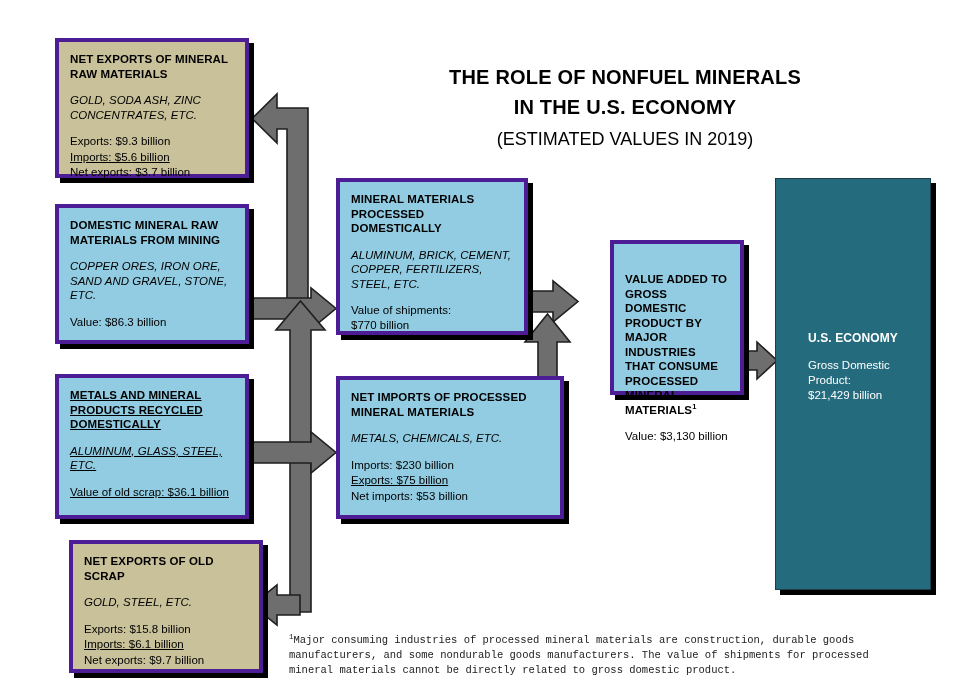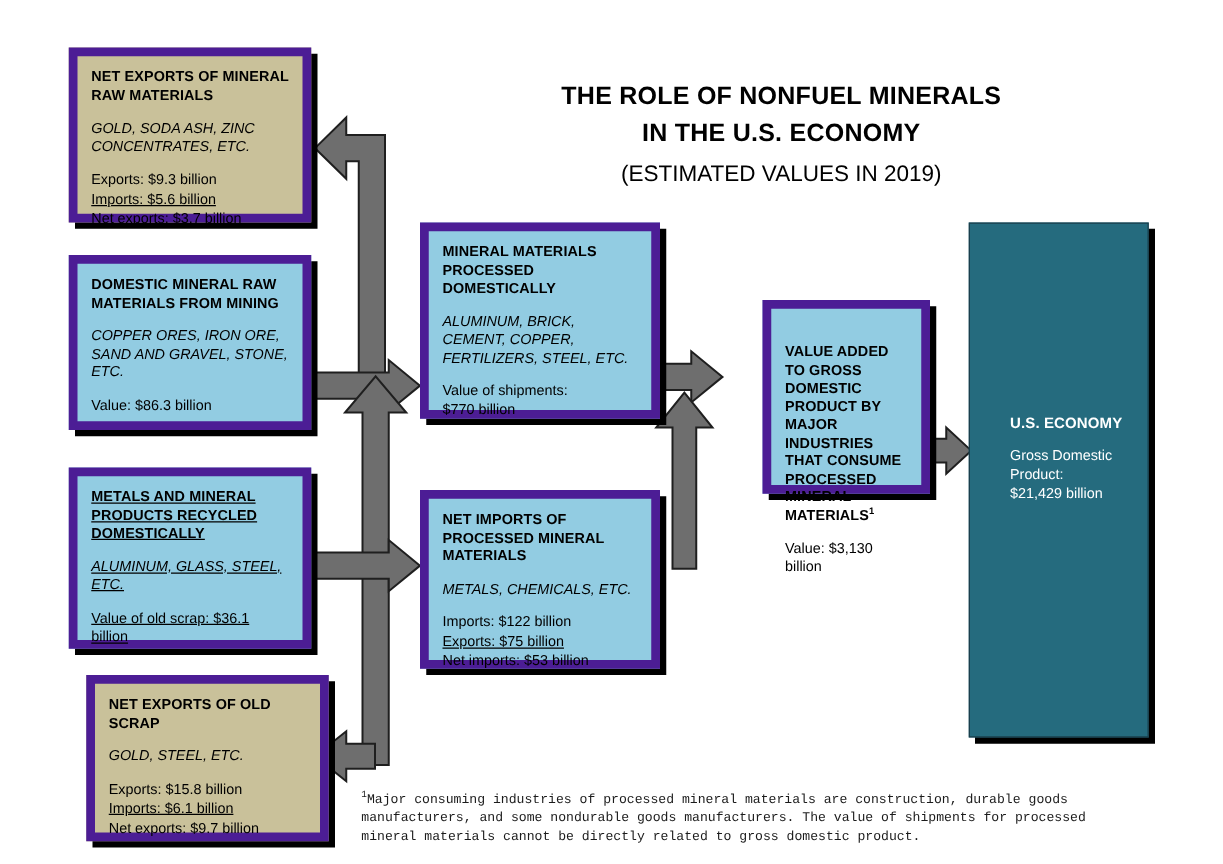--- a/index.html
+++ b/index.html
@@ -12,21 +12,21 @@
     color:#000;
   }
   #stage{position:absolute;left:0;top:0;width:978px;height:691px;}
 
   
   .title-block{position:absolute;left:330px;top:62px;width:590px;text-align:center;}
   .title-line{font-size:20px;font-weight:bold;letter-spacing:.2px;line-height:30px;}
   .title-sub{font-size:18px;line-height:28px;margin-top:3px;}
 
   
-  .box{position:absolute;box-sizing:border-box;border:7px solid #4c1d95;
+  .box{position:absolute;box-sizing:border-box;border:4px solid #4c1d95;
        box-shadow:5px 5px 0 0 #000000;padding:10px 11px 8px 11px;}
   .box.tan{background:#c9c19a;}
   .box.blue{background:#92cce2;}
   .box.teal{background:#256b7e;border:1px solid #1a3f4c;}
 
   .bx-head{font-size:11.5px;font-weight:bold;line-height:14.5px;letter-spacing:.1px;}
   .bx-italic{font-size:11.5px;font-style:italic;line-height:14.5px;margin-top:12px;}
   .bx-val{font-size:11.5px;line-height:15px;margin-top:12px;}
   .bx-stats{font-size:11.5px;line-height:15.5px;margin-top:12px;}
   .bx-stats .u{text-decoration:underline;}
@@ -168,36 +168,36 @@
 
   <div class="box blue" style="left:336px;top:178px;width:192px;height:157px;">
     <div class="bx-head">MINERAL MATERIALS PROCESSED DOMESTICALLY</div>
     <div class="bx-italic">ALUMINUM, BRICK, CEMENT, COPPER, FERTILIZERS, STEEL, ETC.</div>
     <div class="bx-val">
       <div>Value of shipments:</div>
       <div>$770 billion</div>
     </div>
   </div>
 
-  <div class="box blue" style="left:336px;top:392px;width:192px;height:143px;">
+  <div class="box blue" style="left:336px;top:376px;width:228px;height:143px;">
     <div class="bx-head">NET IMPORTS OF PROCESSED MINERAL MATERIALS</div>
     <div class="bx-italic">METALS, CHEMICALS, ETC.</div>
     <div class="bx-stats">
-      <div>Imports:  $122 billion</div>
+      <div>Imports:  $230 billion</div>
       <div class="u">Exports:  $75 billion</div>
       <div>Net imports:  $53 billion</div>
     </div>
   </div>
 
   <div class="box blue" style="left:576px;top:240px;width:134px;height:155px;padding-top:28px;margin-left:34px;">
     <div class="bx-head"><span>VALUE ADDED TO GROSS DOMESTIC PRODUCT BY MAJOR INDUSTRIES THAT CONSUME PROCESSED MINERAL MATERIALS</span><sup>1</sup></div>
     <div class="bx-val">Value:  $3,130 billion</div>
   </div>
 
-  <div class="box teal" style="left:775px;top:178px;width:144px;height:412px;padding:4px;">
+  <div class="box teal" style="left:775px;top:178px;width:156px;height:412px;padding:4px;">
     <div style="position:absolute;left:32px;top:152px;">
       <div class="bx-head">U.S. ECONOMY</div>
       <div class="bx-val">
         <div>Gross Domestic Product:</div>
         <div>$21,429 billion</div>
       </div>
     </div>
   </div>
 
   <div class="footnote"><sup>1</sup><span>Major consuming industries of processed mineral materials are construction, durable goods manufacturers, and some nondurable goods manufacturers. The value of shipments for processed mineral materials cannot be directly related to gross domestic product.</span></div>

